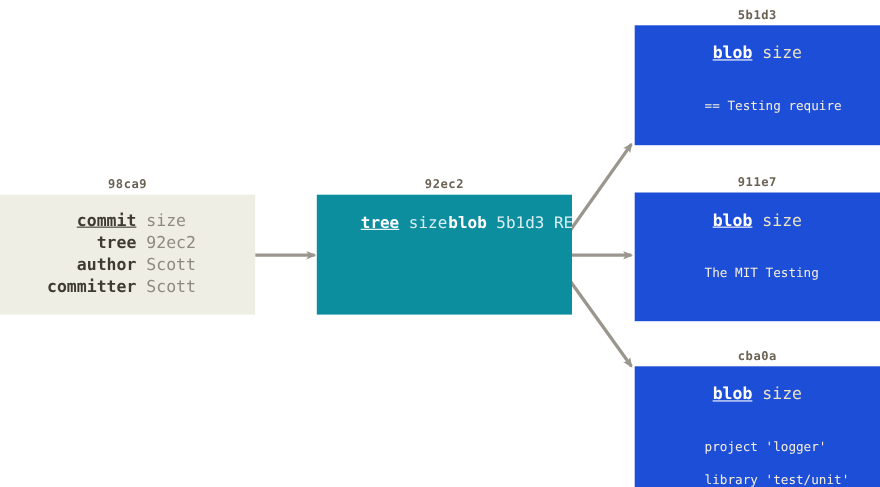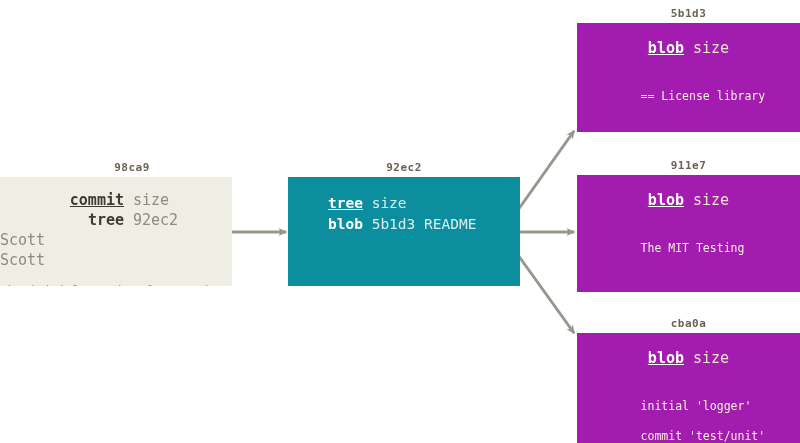--- a/index.html
+++ b/index.html
@@ -76,21 +76,21 @@
   }
 
   
   .tree-box {
     background: #0d8e9f;
   }
   .tree-rows {
     margin-top: 16px;
     padding-left: 40px;
     display: flex;
-    flex-direction: column;
+    flex-direction: row;
     gap: 1px;
   }
   .tree-row {
     font-size: 14.5px;
     line-height: 20px;
     white-space: nowrap;
     color: #d8eef2;
   }
   .tree-type {
     color: #ffffff;
@@ -101,21 +101,21 @@
   }
   .tree-hash {
     color: #d9eef2;
   }
   .tree-name {
     color: #d9eef2;
   }
 
   
   .blob-box {
-    background: #a21caf;
+    background: #1d4ed8;
   }
   .blob-head {
     margin-top: 16px;
     text-align: center;
     font-size: 15px;
     white-space: nowrap;
   }
   .blob-head .kw {
     color: #ffffff;
     font-weight: bold;
@@ -161,36 +161,38 @@
 
     <line x1="232" y1="232" x2="286" y2="232" stroke="#9a968e" stroke-width="3" marker-end="url(#ah)"></line>
 
     <line x1="518" y1="210" x2="574" y2="131" stroke="#9a968e" stroke-width="3" marker-end="url(#ah)"></line>
 
     <line x1="520" y1="232" x2="574" y2="232" stroke="#9a968e" stroke-width="3" marker-end="url(#ah)"></line>
 
     <line x1="518" y1="255" x2="574" y2="333" stroke="#9a968e" stroke-width="3" marker-end="url(#ah)"></line>
   </svg>
 
-  <div class="hash-label" style="left:16px; top:161px; width:232px;">98ca9</div>
+  <div class="hash-label" style="left:0px; top:161px; width:232px;">98ca9</div>
 
   <div class="obj-box commit-box" style="left:0px; top:177px; width:232px; height:109px;">
     <div class="commit-rows">
       <div class="commit-row">
         <span class="commit-key underline">commit</span>
         <span class="commit-val">size</span>
       </div>
       <div class="commit-row">
         <span class="commit-key">tree</span>
         <span class="commit-val">92ec2</span>
       </div>
       <div class="commit-row">
+        <span class="commit-key">author</span>
         <span class="commit-val">Scott</span>
       </div>
       <div class="commit-row">
+        <span class="commit-key">committer</span>
         <span class="commit-val">Scott</span>
       </div>
     </div>
     <div class="commit-msg">The initial commit of my project</div>
   </div>
 
   <div class="hash-label" style="left:288px; top:161px; width:232px;">92ec2</div>
 
   <div class="obj-box tree-box" style="left:288px; top:177px; width:232px; height:109px;">
     <div class="tree-rows">
@@ -203,21 +205,21 @@
     </div>
   </div>
 
   <div class="hash-label" style="left:577px; top:7px; width:223px;">5b1d3</div>
 
   <div class="obj-box blob-box" style="left:577px; top:23px; width:223px; height:109px;">
     <div class="blob-head">
       <span class="kw">blob</span><span class="sz"> </span><span class="sz">size</span>
     </div>
     <div class="blob-body">
-      <span>== License library</span>
+      <span>== Testing require</span>
       <span class="gap"></span>
       <br>
       
     </div>
   </div>
 
   <div class="hash-label" style="left:577px; top:159px; width:223px;">911e7</div>
 
   <div class="obj-box blob-box" style="left:577px; top:175px; width:223px; height:117px;">
     <div class="blob-head">
@@ -233,20 +235,20 @@
     </div>
   </div>
 
   <div class="hash-label" style="left:577px; top:317px; width:223px;">cba0a</div>
 
   <div class="obj-box blob-box" style="left:577px; top:333px; width:223px; height:110px;">
     <div class="blob-head">
       <span class="kw">blob</span><span class="sz"> </span><span class="sz">size</span>
     </div>
     <div class="blob-body">
-      <span>initial 'logger'</span><br>
-      <span>commit 'test/unit'</span>
+      <span>project 'logger'</span><br>
+      <span>library 'test/unit'</span>
       
       
     </div>
   </div>
 
 </div>
 
 </body></html>

